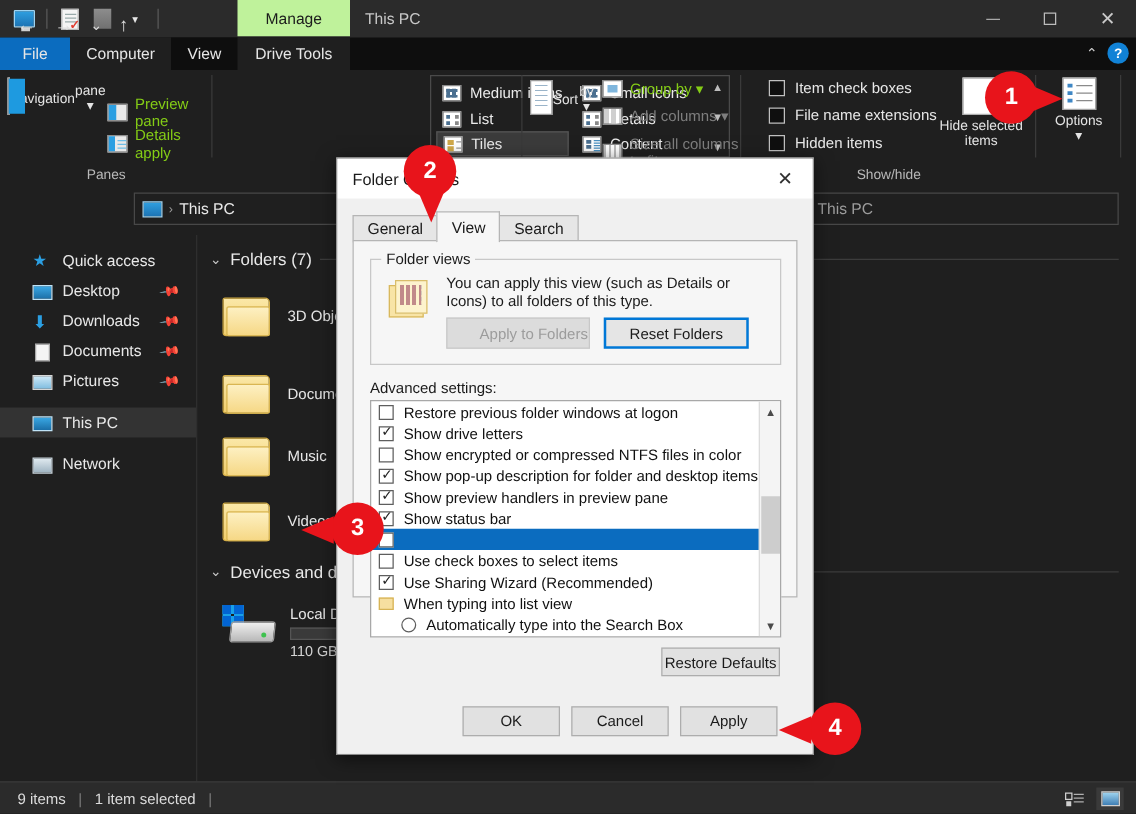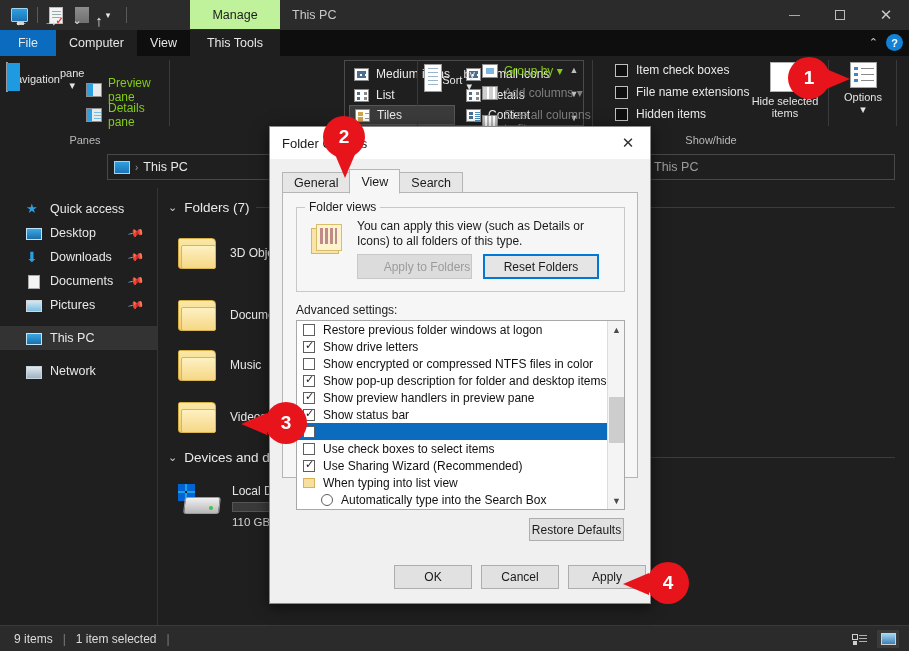--- a/index.html
+++ b/index.html
@@ -183,21 +183,21 @@
   .lrow.indent { padding-left: 44px; }
   .lcb { position: absolute; left: 6px; width: 12px; height: 12px; border: 1px solid #5e5e5e; background: #fff; }
   .lcb.checked:after { content:"✓"; position:absolute; left:1px; top:-3px; font-size: 11px; color: #222; }
   .lfolder { position: absolute; left: 6px; width: 12px; height: 10px; background: #f6dfa0; border: 1px solid #d6b356; }
   .lradio { position: absolute; left: 24px; width: 12px; height: 12px; border: 1px solid #5e5e5e; border-radius: 50%; background: #fff; }
   .lbscroll { position: absolute; right: 0; top: 0; width: 17px; height: 188px; background: #f4f4f4; border-left: 1px solid #dcdcdc; }
   .lbs-arrow { position: absolute; width: 17px; height: 17px; display: flex; align-items: center; justify-content: center; font-size: 9px; color: #4a4a4a; }
   .lbs-thumb { position: absolute; left: 1px; width: 15px; background: #cdcdcd; }
 
   .restore-btn { position: absolute; right: 13px; top: 325px; width: 95px; height: 23px; }
-  .dlg-btns { position: absolute; bottom: 14px; right: 4px; display: flex; gap: 9px; margin-top: 20px; }
+  .dlg-btns { position: absolute; bottom: 14px; right: 28px; display: flex; gap: 9px; margin-top: 20px; }
   .dlg-btns .btn { width: 78px; height: 24px; }
 
   
   .callout { position: absolute; z-index: 50; }
   .callout .bubble {
     width: 42px; height: 42px; border-radius: 50%; background: #e8141b;
     color: #fff; font-size: 19px; font-weight: bold;
     display: flex; align-items: center; justify-content: center;
   }
   .callout .tail { position: absolute; width: 0; height: 0; }
@@ -239,42 +239,42 @@
       <div class="wbtn">
           <span class="cl">✕</span>
         </div>
     </div>
   </div>
 
   <div class="ribtabs">
     <div class="rtab file">File</div>
     <div class="rtab computer">Computer</div>
     <div class="rtab view">View</div>
-    <div class="rtab drivetools">This Tools</div>
+    <div class="rtab drivetools">Drive Tools</div>
     <div class="rib-right">
       <span class="caret-up">⌃</span>
       <span class="help-btn">?</span>
     </div>
   </div>
 
   <div class="ribbon">
 
     <div class="rgrp" style="left:0; width:170px;">
       <div class="bigbtn" style="left:6px; top:6px;">
         <div class="navpane-ico"></div>
         <div class="bigbtn-txt">Navigation</div>
         <div class="bigbtn-txt">pane ▾</div>
       </div>
       <div class="smallbtn" style="left:86px; top:20px;">
         <span class="pane-ico prev"></span>
         <span>Preview pane</span>
       </div>
       <div class="smallbtn" style="left:86px; top:45px;">
         <span class="pane-ico det"></span>
-        <span>Details pane</span>
+        <span>Details apply</span>
       </div>
       <div class="rgrp-label" style="left:0;width:170px;">Panes</div>
       <div class="rgrp-div" style="left:169px;"></div>
     </div>
 
     <div class="rgrp" style="left:170px; width:248px;">
       <div class="gallery">
         <div class="gitem" style="left:4px; top:3px;">
           <span class="gico med"></span>
           <span>Medium icons</span>

